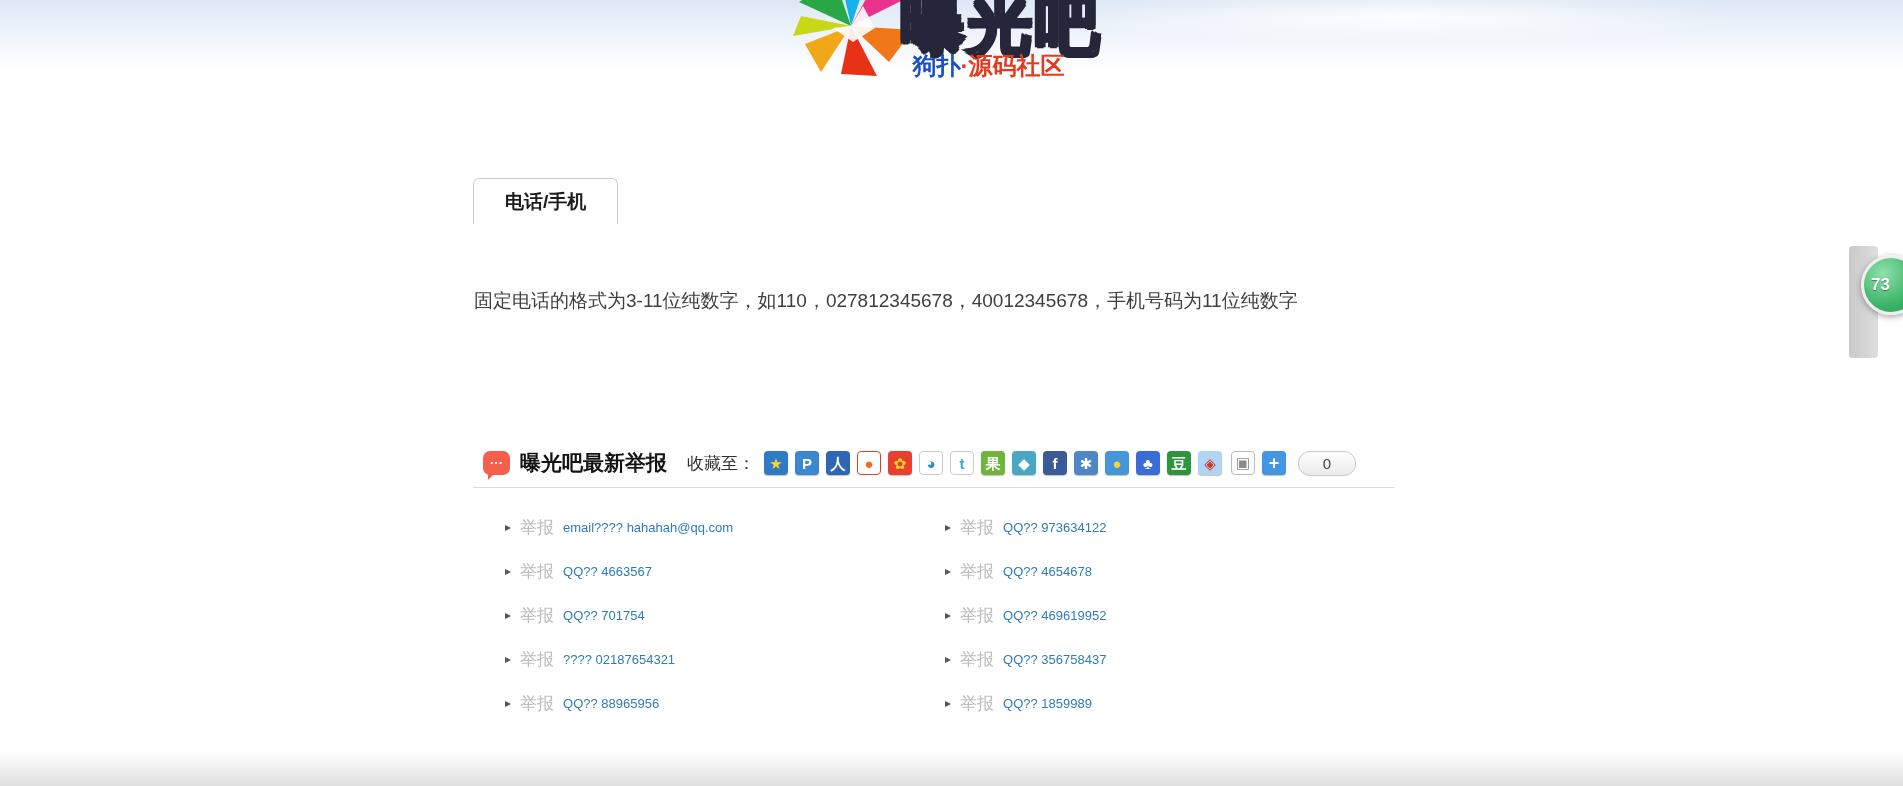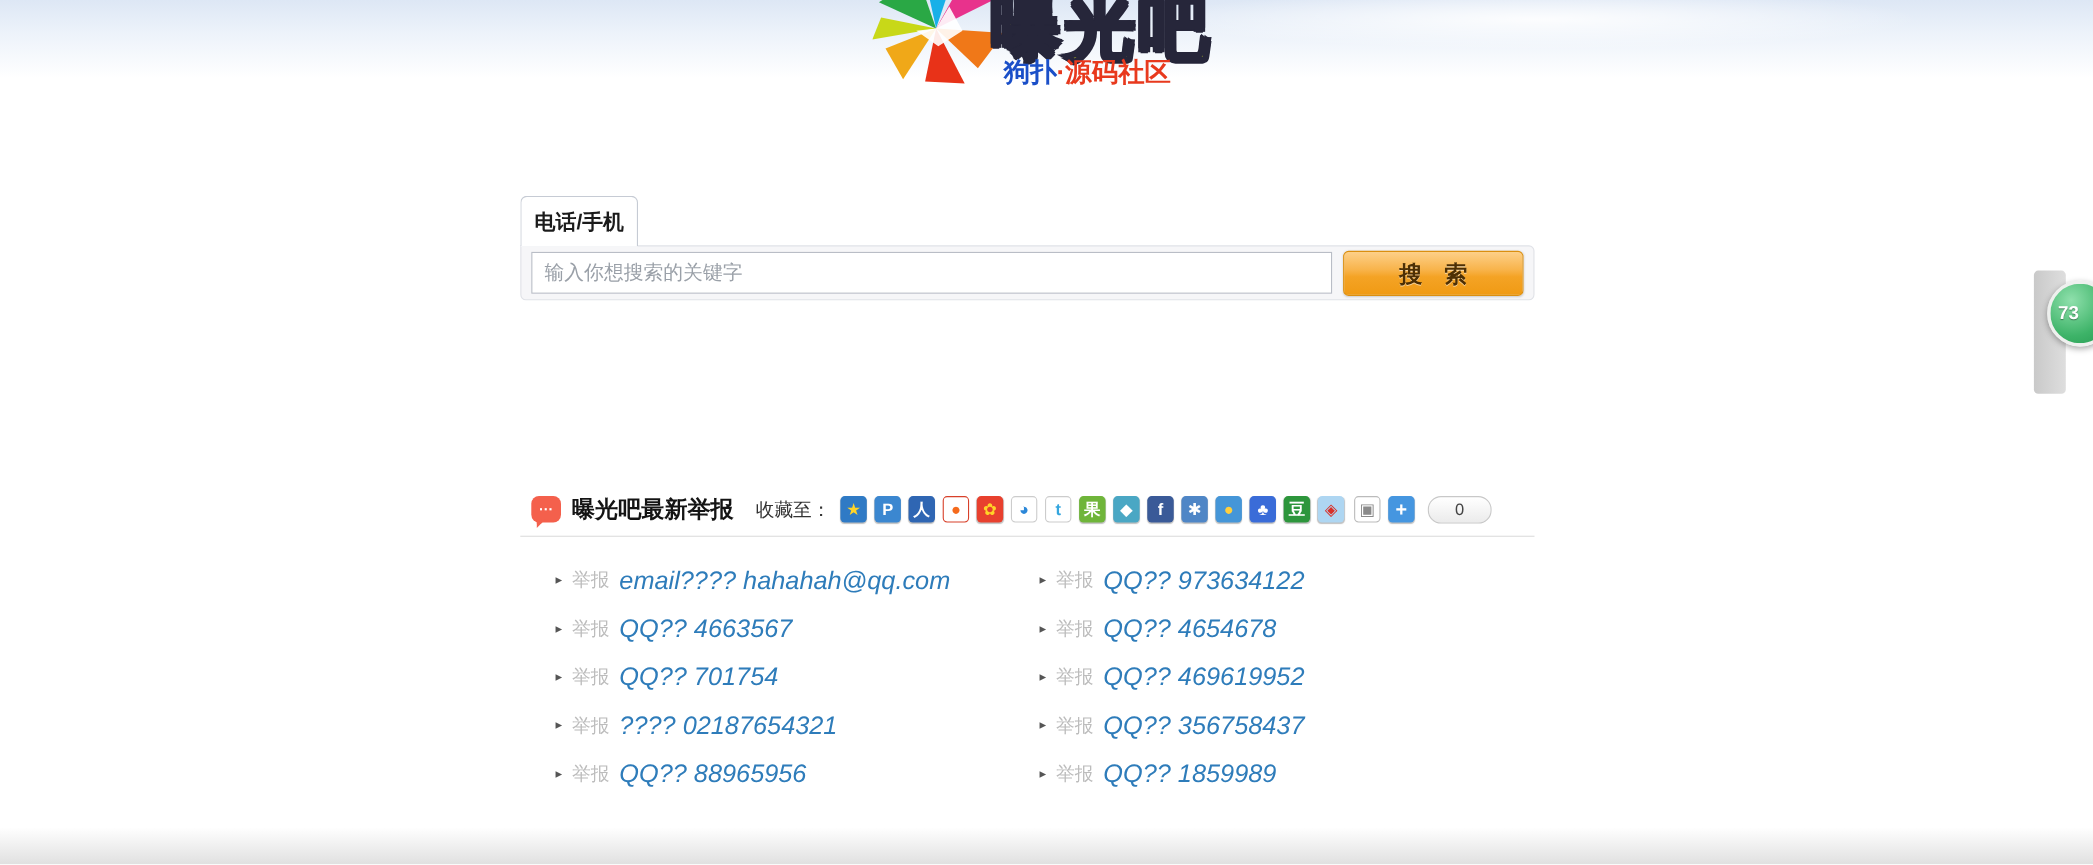--- a/index.html
+++ b/index.html
@@ -19,21 +19,21 @@
   .logo-title { position:absolute; left:901px; top:-18px; font-size:64px; font-weight:bold;
                 letter-spacing:3px; color:#d7e126; -webkit-text-stroke:3px #26263a;
                 text-shadow:2px 2px 0 #26263a,-2px -2px 0 #26263a,2px -2px 0 #26263a,-2px 2px 0 #26263a,0 3px 0 #26263a; }
   .logo-sub { position:absolute; left:896px; top:50px; width:185px; text-align:center;
               font-size:24px; font-weight:bold; white-space:nowrap; }
   .logo-sub .blue { color:#1a4fc8; }
   .logo-sub .red { color:#e8391d; }
 
   
   .tabs { position:absolute; left:473px; top:178px; width:922px; height:46px; display:flex; align-items:flex-end; }
-  .tab-active { height:46px; padding:0 12px; background:#fff; border:1px solid #c6cbd4; border-bottom:none;
+  .tab-active { height:46px; padding:0 31px; background:#fff; border:1px solid #c6cbd4; border-bottom:none;
                 border-radius:6px 6px 0 0; font-size:19px; font-weight:bold; color:#1b1b1b;
                 display:flex; align-items:center; position:relative; z-index:3; }
   .tab-link { margin-left:30px; margin-bottom:11px; font-size:17px; font-weight:bold;
               color:#1658c8; text-decoration:underline; cursor:pointer; white-space:nowrap; }
 
   
   .search-panel { position:absolute; left:473px; top:223px; width:922px; height:50px;
                   background:#f6f6f8; border:1px solid #e0e2e7; border-radius:0 5px 5px 5px; z-index:2; }
   .search-input { position:absolute; left:9px; top:5px; width:728px; height:38px; border:1px solid #b9bdc6;
                   font-size:18px; padding:0 11px; color:#333; background:#fff; outline:none; }
@@ -79,21 +79,21 @@
   .divider { position:absolute; left:473px; top:487px; width:922px; height:0;
              border-top:1px solid #dcdcdc; box-shadow:0 1px 0 #fff; }
 
   
   .reports { position:absolute; left:473px; top:505px; width:922px; display:grid; grid-template-columns:461px 461px; }
   .rcol-left { padding-left:32px; }
   .rcol-right { padding-left:11px; }
   .r-item { height:44px; display:flex; align-items:center; white-space:nowrap; }
   .bullet { color:#555; font-size:12px; margin-right:9px; }
   .r-prefix { color:#bcbcbc; font-size:17px; margin-right:9px; }
-  .r-link { color:#2e7cba; font-size:23px; text-decoration:none; cursor:pointer;font-style:italic; }
+  .r-link { color:#2e7cba; font-size:13px; text-decoration:none; cursor:pointer; }
 
   
   .side-strip { position:absolute; left:1849px; top:246px; width:29px; height:112px;
                 background:linear-gradient(90deg,#c9c9c9,#dedede); border-radius:4px; }
   .float-badge { position:absolute; left:1861px; top:255px; width:60px; height:60px; border-radius:50%;
                  background:radial-gradient(circle at 35% 28%,#8fe0ac,#3db368 62%,#279a52);
                  border:3px solid #eef0ee; box-shadow:0 2px 6px rgba(0,0,0,.35);
                  color:#fff; font-weight:bold; font-size:17px; display:flex; align-items:center;
                  padding-left:7px; cursor:pointer;
                  text-shadow:0 1px 1px rgba(0,0,0,.4); }
@@ -118,25 +118,22 @@
     <polygon points="58,50 0,60 8,40" fill="#c8d818"></polygon>
     <polygon points="58,50 70,30 82,52 60,66 40,52" fill="#ffffff" opacity="0.9"></polygon>
   </svg>
   <div class="logo-title">曝光吧</div>
   <div class="logo-sub"><span class="blue">狗扑</span><span class="red">·</span><span class="red">源码社区</span></div>
 
   <div class="tabs">
     <div class="tab-active">电话/手机</div>
   </div>
 
-  <div class="search-panel">
-    <input class="search-input" type="text" placeholder="输入你想搜索的关键字" style="">
-    <button class="search-btn">搜 索</button>
-  </div>
-
+
+  <div class="hint">固定电话的格式为3-11位纯数字，如110，027812345678，40012345678，手机号码为11位纯数字</div>
 
 
   <div class="latest-head">
     <div class="bubble-icon">···</div>
     <div class="latest-title">曝光吧最新举报</div>
     <div class="share-label">收藏至：</div>
     <div class="share-icons">
 
         <span class="sicon" style="background: rgb(47, 122, 197);">
           <span style="color: rgb(255, 212, 40);">★</span>

